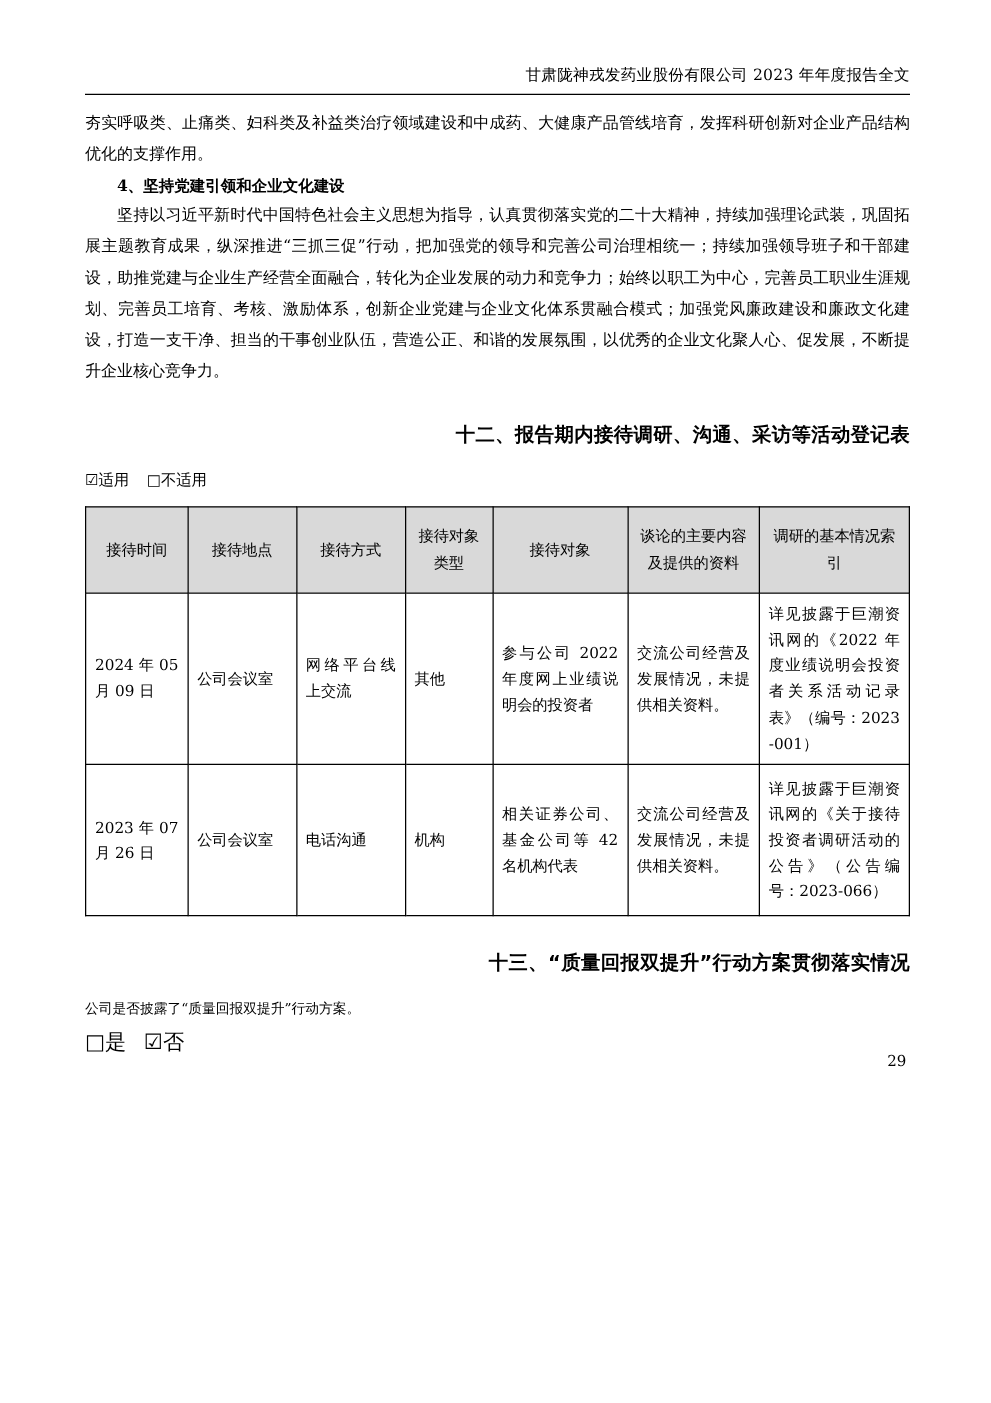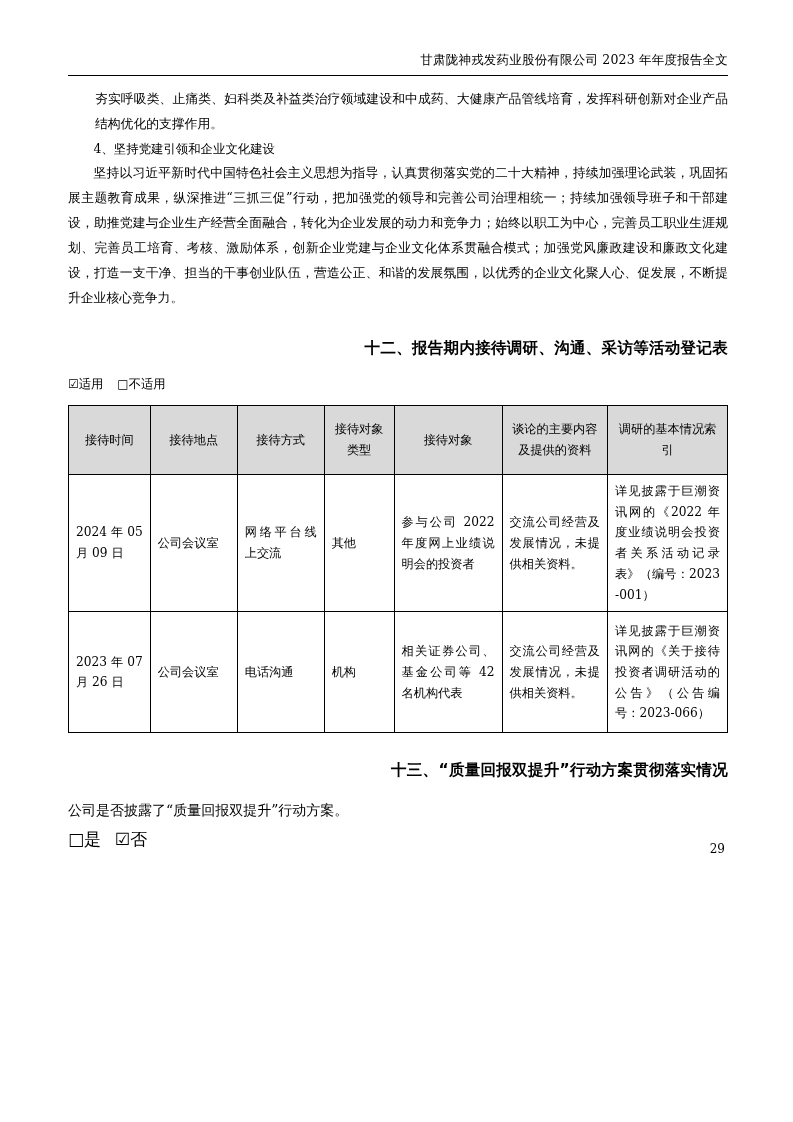--- a/index.html
+++ b/index.html
@@ -37,28 +37,27 @@
   }
   .para {
     font-size: 12.8px;
     line-height: 1.95;
     text-align: justify;
     text-justify: inter-ideograph;
     margin: 0;
   }
   .para-first {
     padding-top: 11px;
-    margin-left: 27px;
   }
   .indent {
     text-indent: 25.6px;
   }
   .sub-head {
     font-size: 12.4px;
-    font-weight: normal;
+    font-weight: bold;
     line-height: 1.95;
     text-indent: 25.6px;
     margin: 0;
   }
   h2.section {
     font-family: "DejaVu Sans", "Liberation Sans", sans-serif;
     font-size: 15.5px;
     font-weight: bold;
     margin: 26px 0 14px 0;
     line-height: 1.5;
@@ -99,21 +98,21 @@
   }
   table.reg td {
     height: 108px;
     text-align: justify;
     text-justify: inter-ideograph;
   }
   td.center {
     text-align: center;
   }
   .q-para {
-    font-size: 14px;
+    font-size: 11px;
     line-height: 1.9;
     margin: 0;
   }
   .q-choice {
     font-size: 17px;
     line-height: 1.9;
     margin: 0;
   }
   .q-choice .box {
     font-family: "DejaVu Sans", "Liberation Sans", sans-serif;

